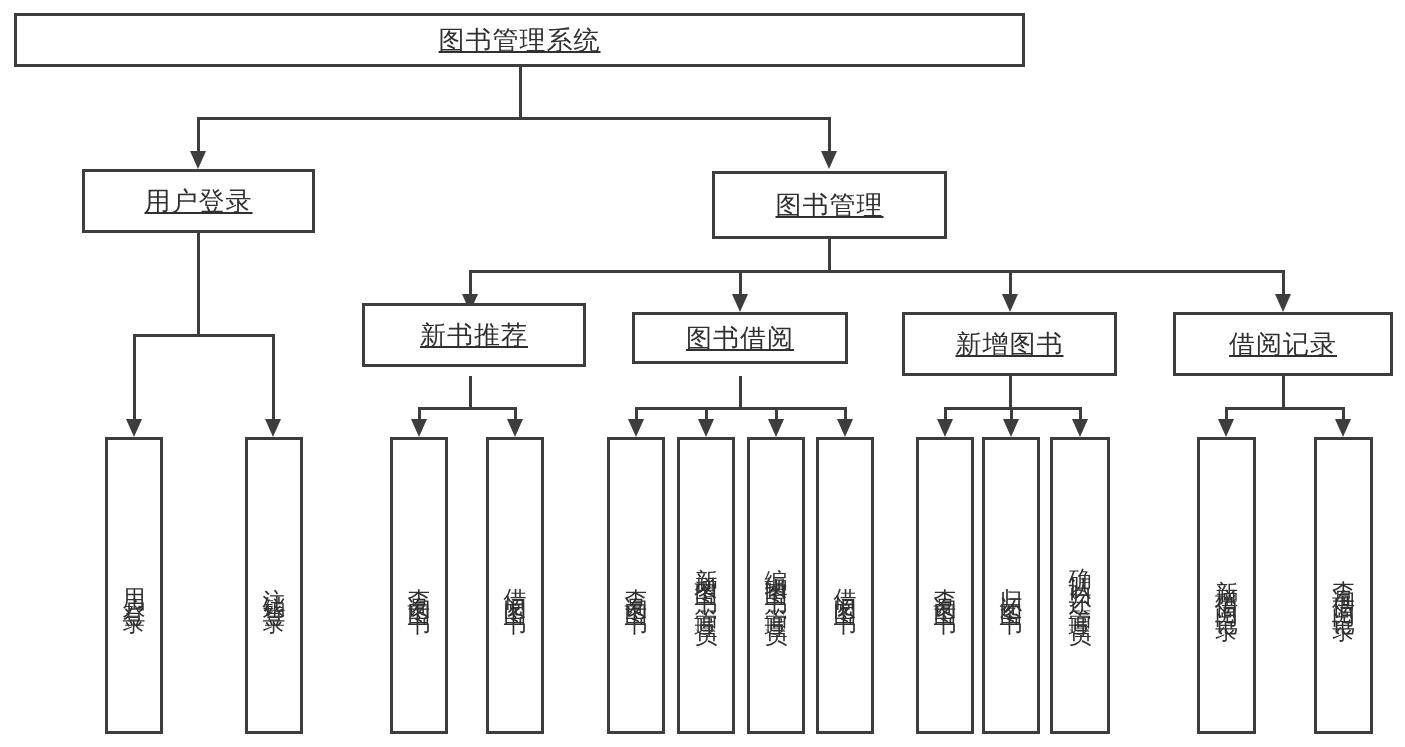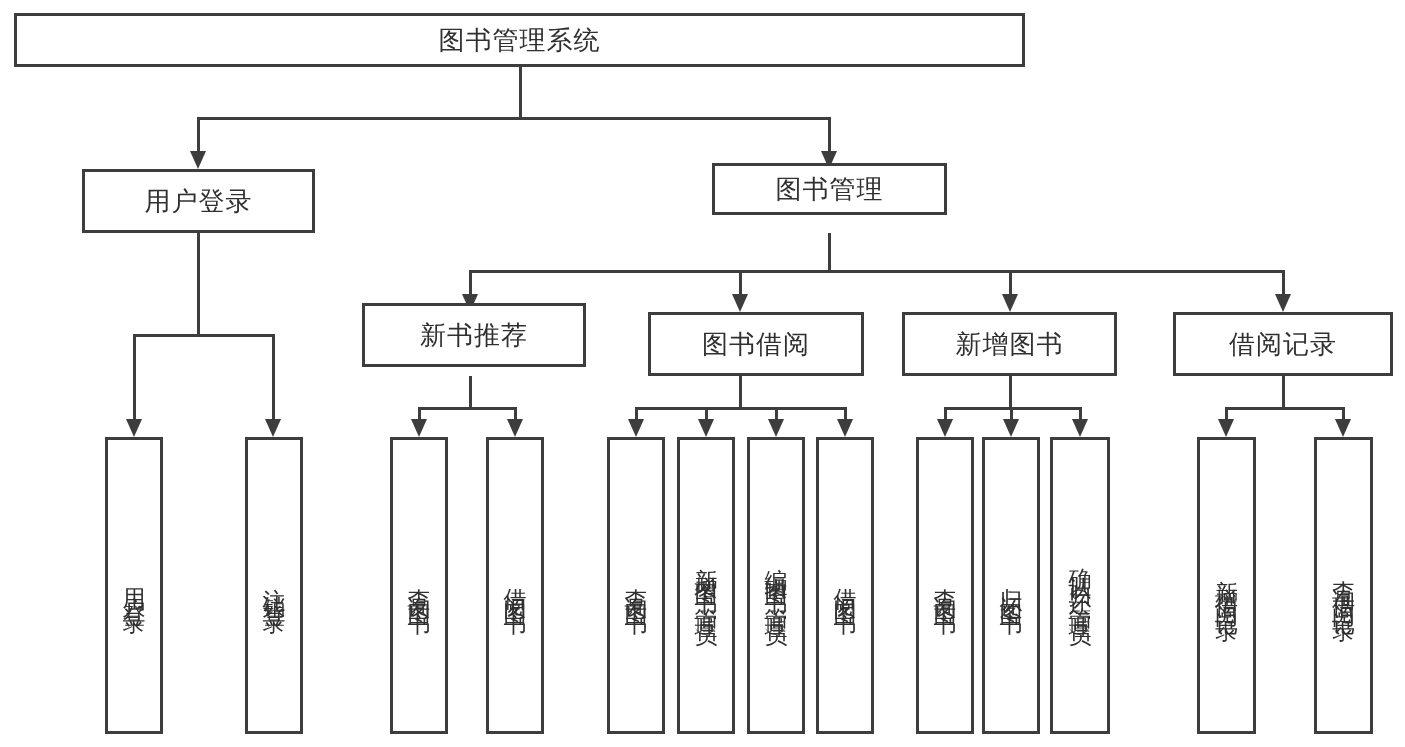--- a/index.html
+++ b/index.html
@@ -23,20 +23,21 @@
     display: flex;
     align-items: center;
     justify-content: center;
     color: #303030;
     z-index: 1;
   }
   .node.h span {
     font-size: 26px;
     letter-spacing: 1px;
     white-space: nowrap;
+    text-decoration: underline;
   }
   .node.v span {
     writing-mode: vertical-rl;
     text-orientation: mixed;
     font-size: 23px;
     line-height: 1;
     letter-spacing: 8px;
   }
   .vline, .hline {
     position: absolute;
@@ -123,28 +124,28 @@
       <div class="arrow" style="left: 1335px; top: 419px;"></div>
     </div>
 
   <div class="node h" style="left:14px;top:13px;width:1011px;height:54px">
     <span>图书管理系统</span>
   </div>
 
   <div class="node h" style="left:82px;top:169px;width:233px;height:64px">
     <span>用户登录</span>
   </div>
-  <div class="node h" style="left:712px;top:163px;width:235px;height:52px">
+  <div class="node h" style="left:712px;top:171px;width:235px;height:68px">
     <span>图书管理</span>
   </div>
 
   <div class="node h" style="left:362px;top:303px;width:224px;height:64px">
     <span>新书推荐</span>
   </div>
-  <div class="node h" style="left:648px;top:312px;width:216px;height:64px">
+  <div class="node h" style="left:632px;top:312px;width:216px;height:52px">
     <span>图书借阅</span>
   </div>
   <div class="node h" style="left:902px;top:312px;width:215px;height:64px">
     <span>新增图书</span>
   </div>
   <div class="node h" style="left:1173px;top:312px;width:220px;height:64px">
     <span>借阅记录</span>
   </div>
 
   <div class="node v" style="left:105px;top:437px;width:58px;height:297px">

